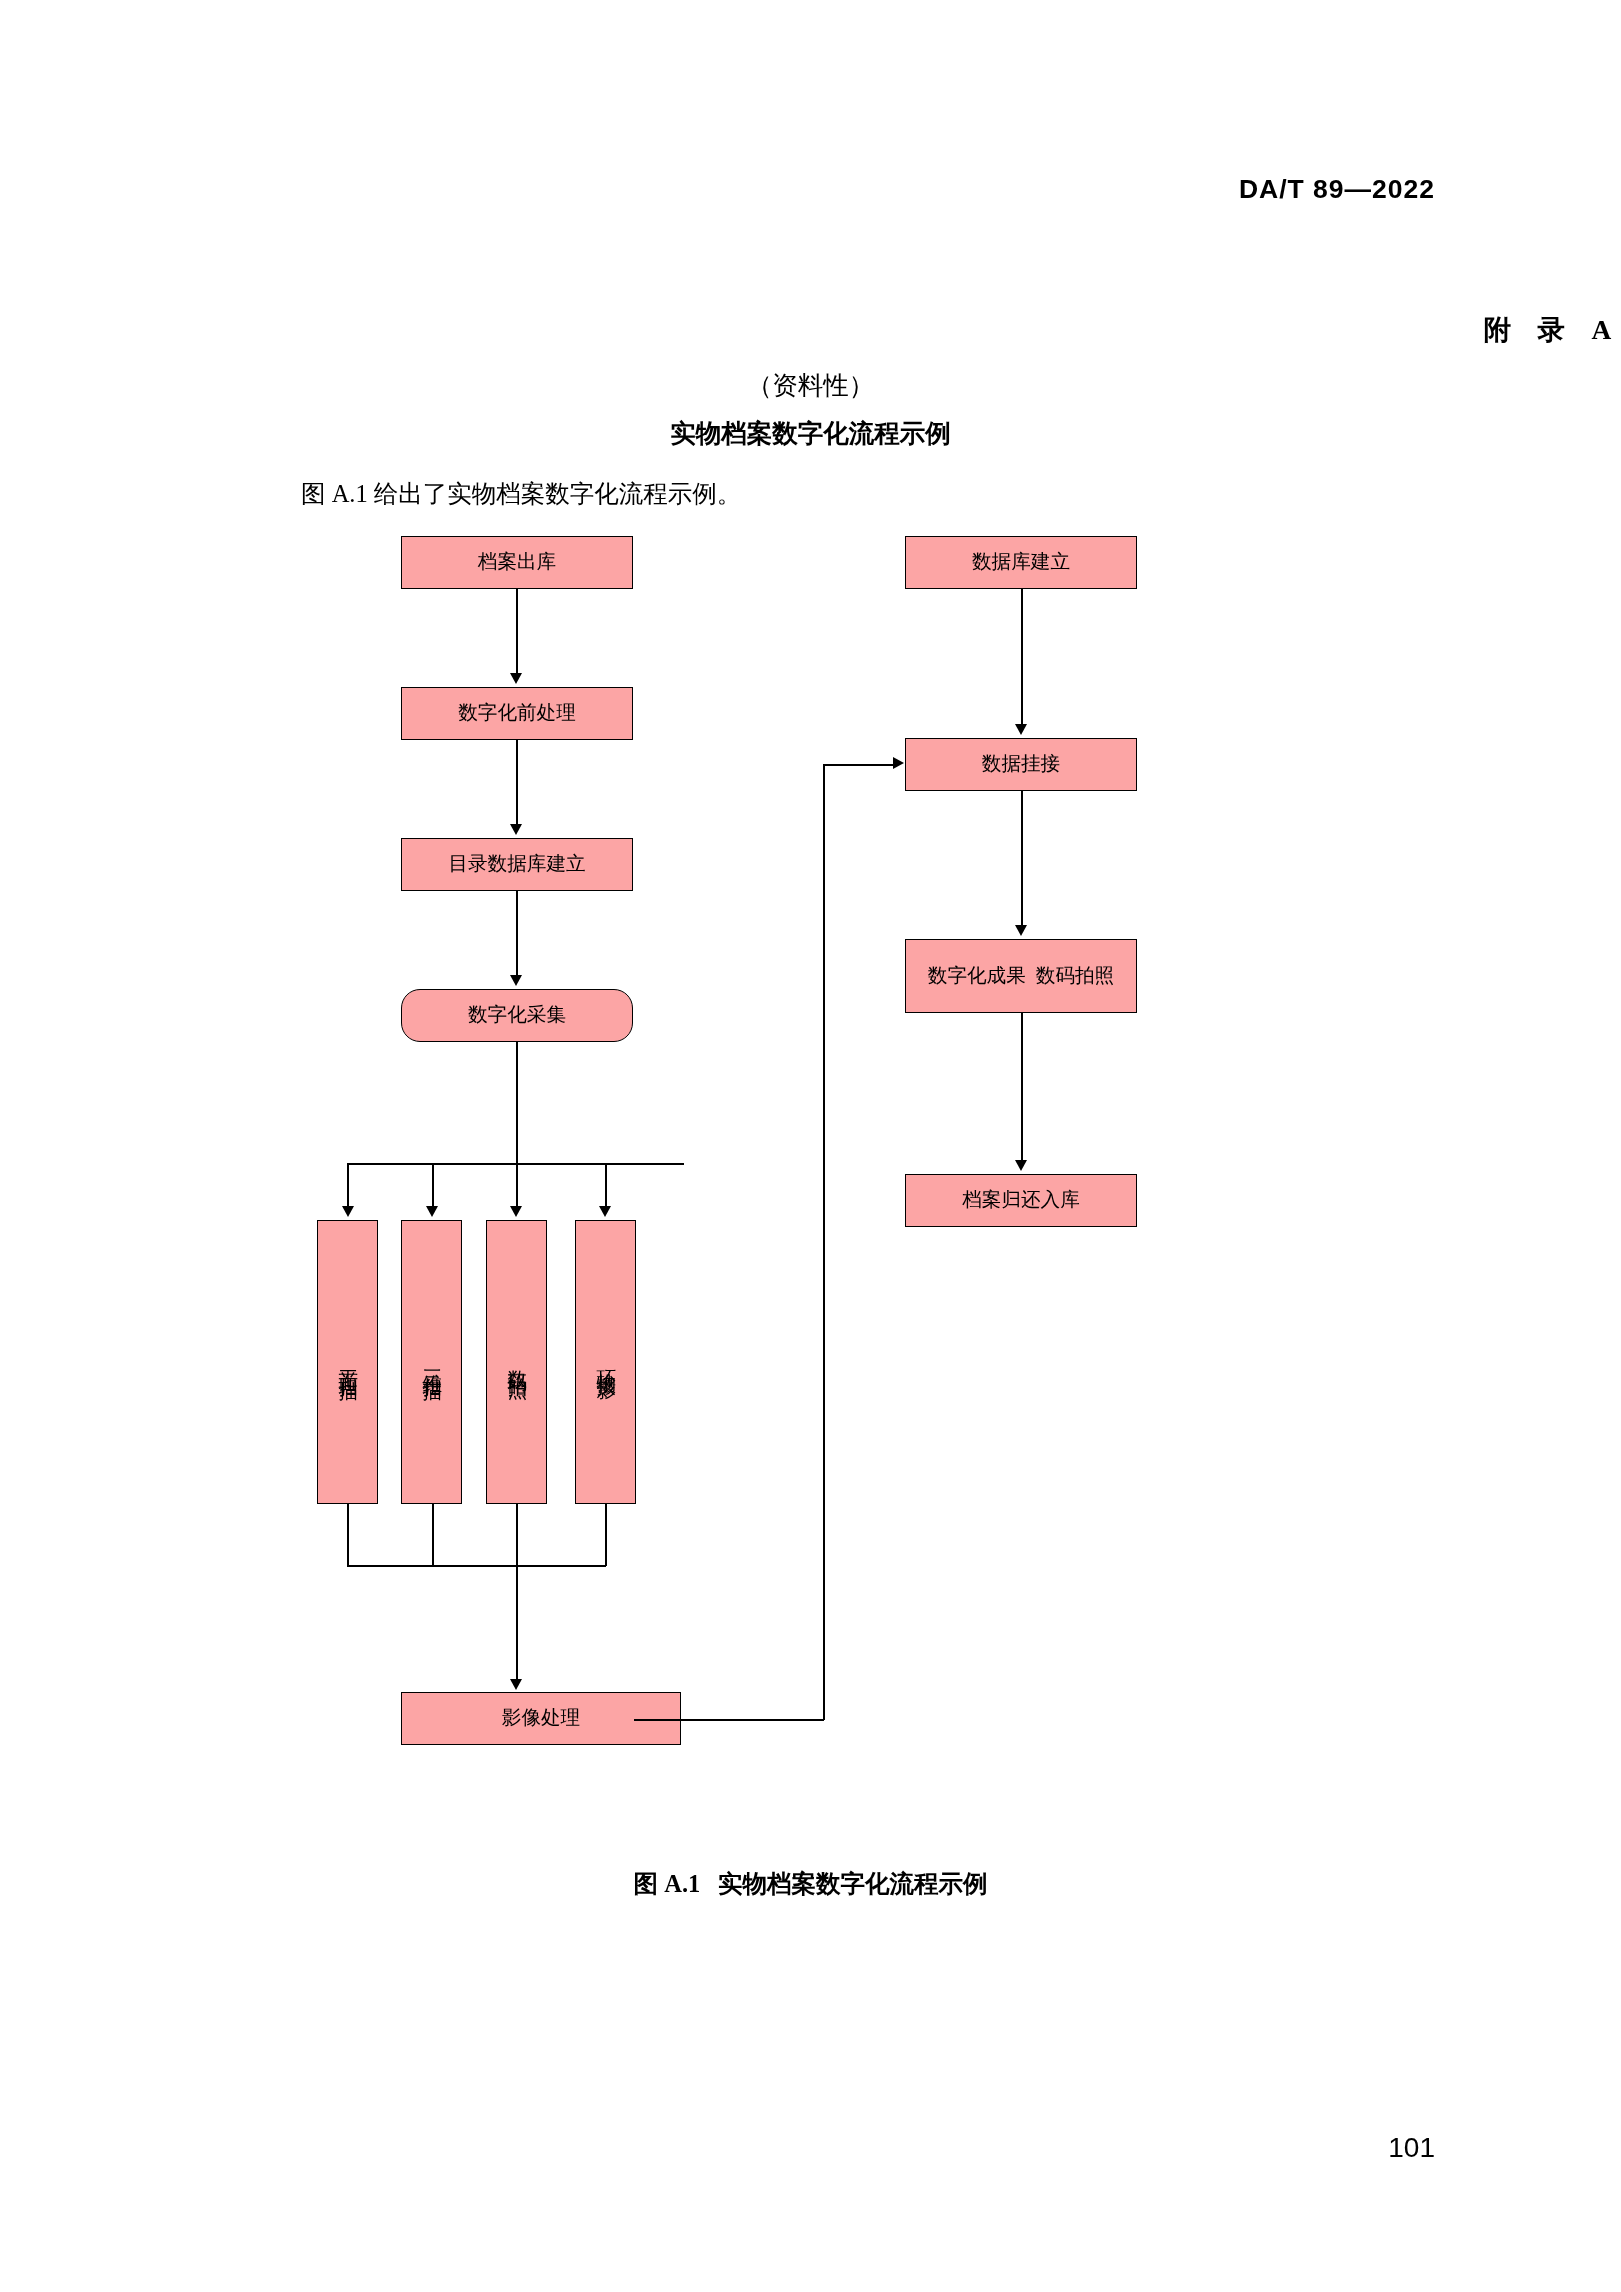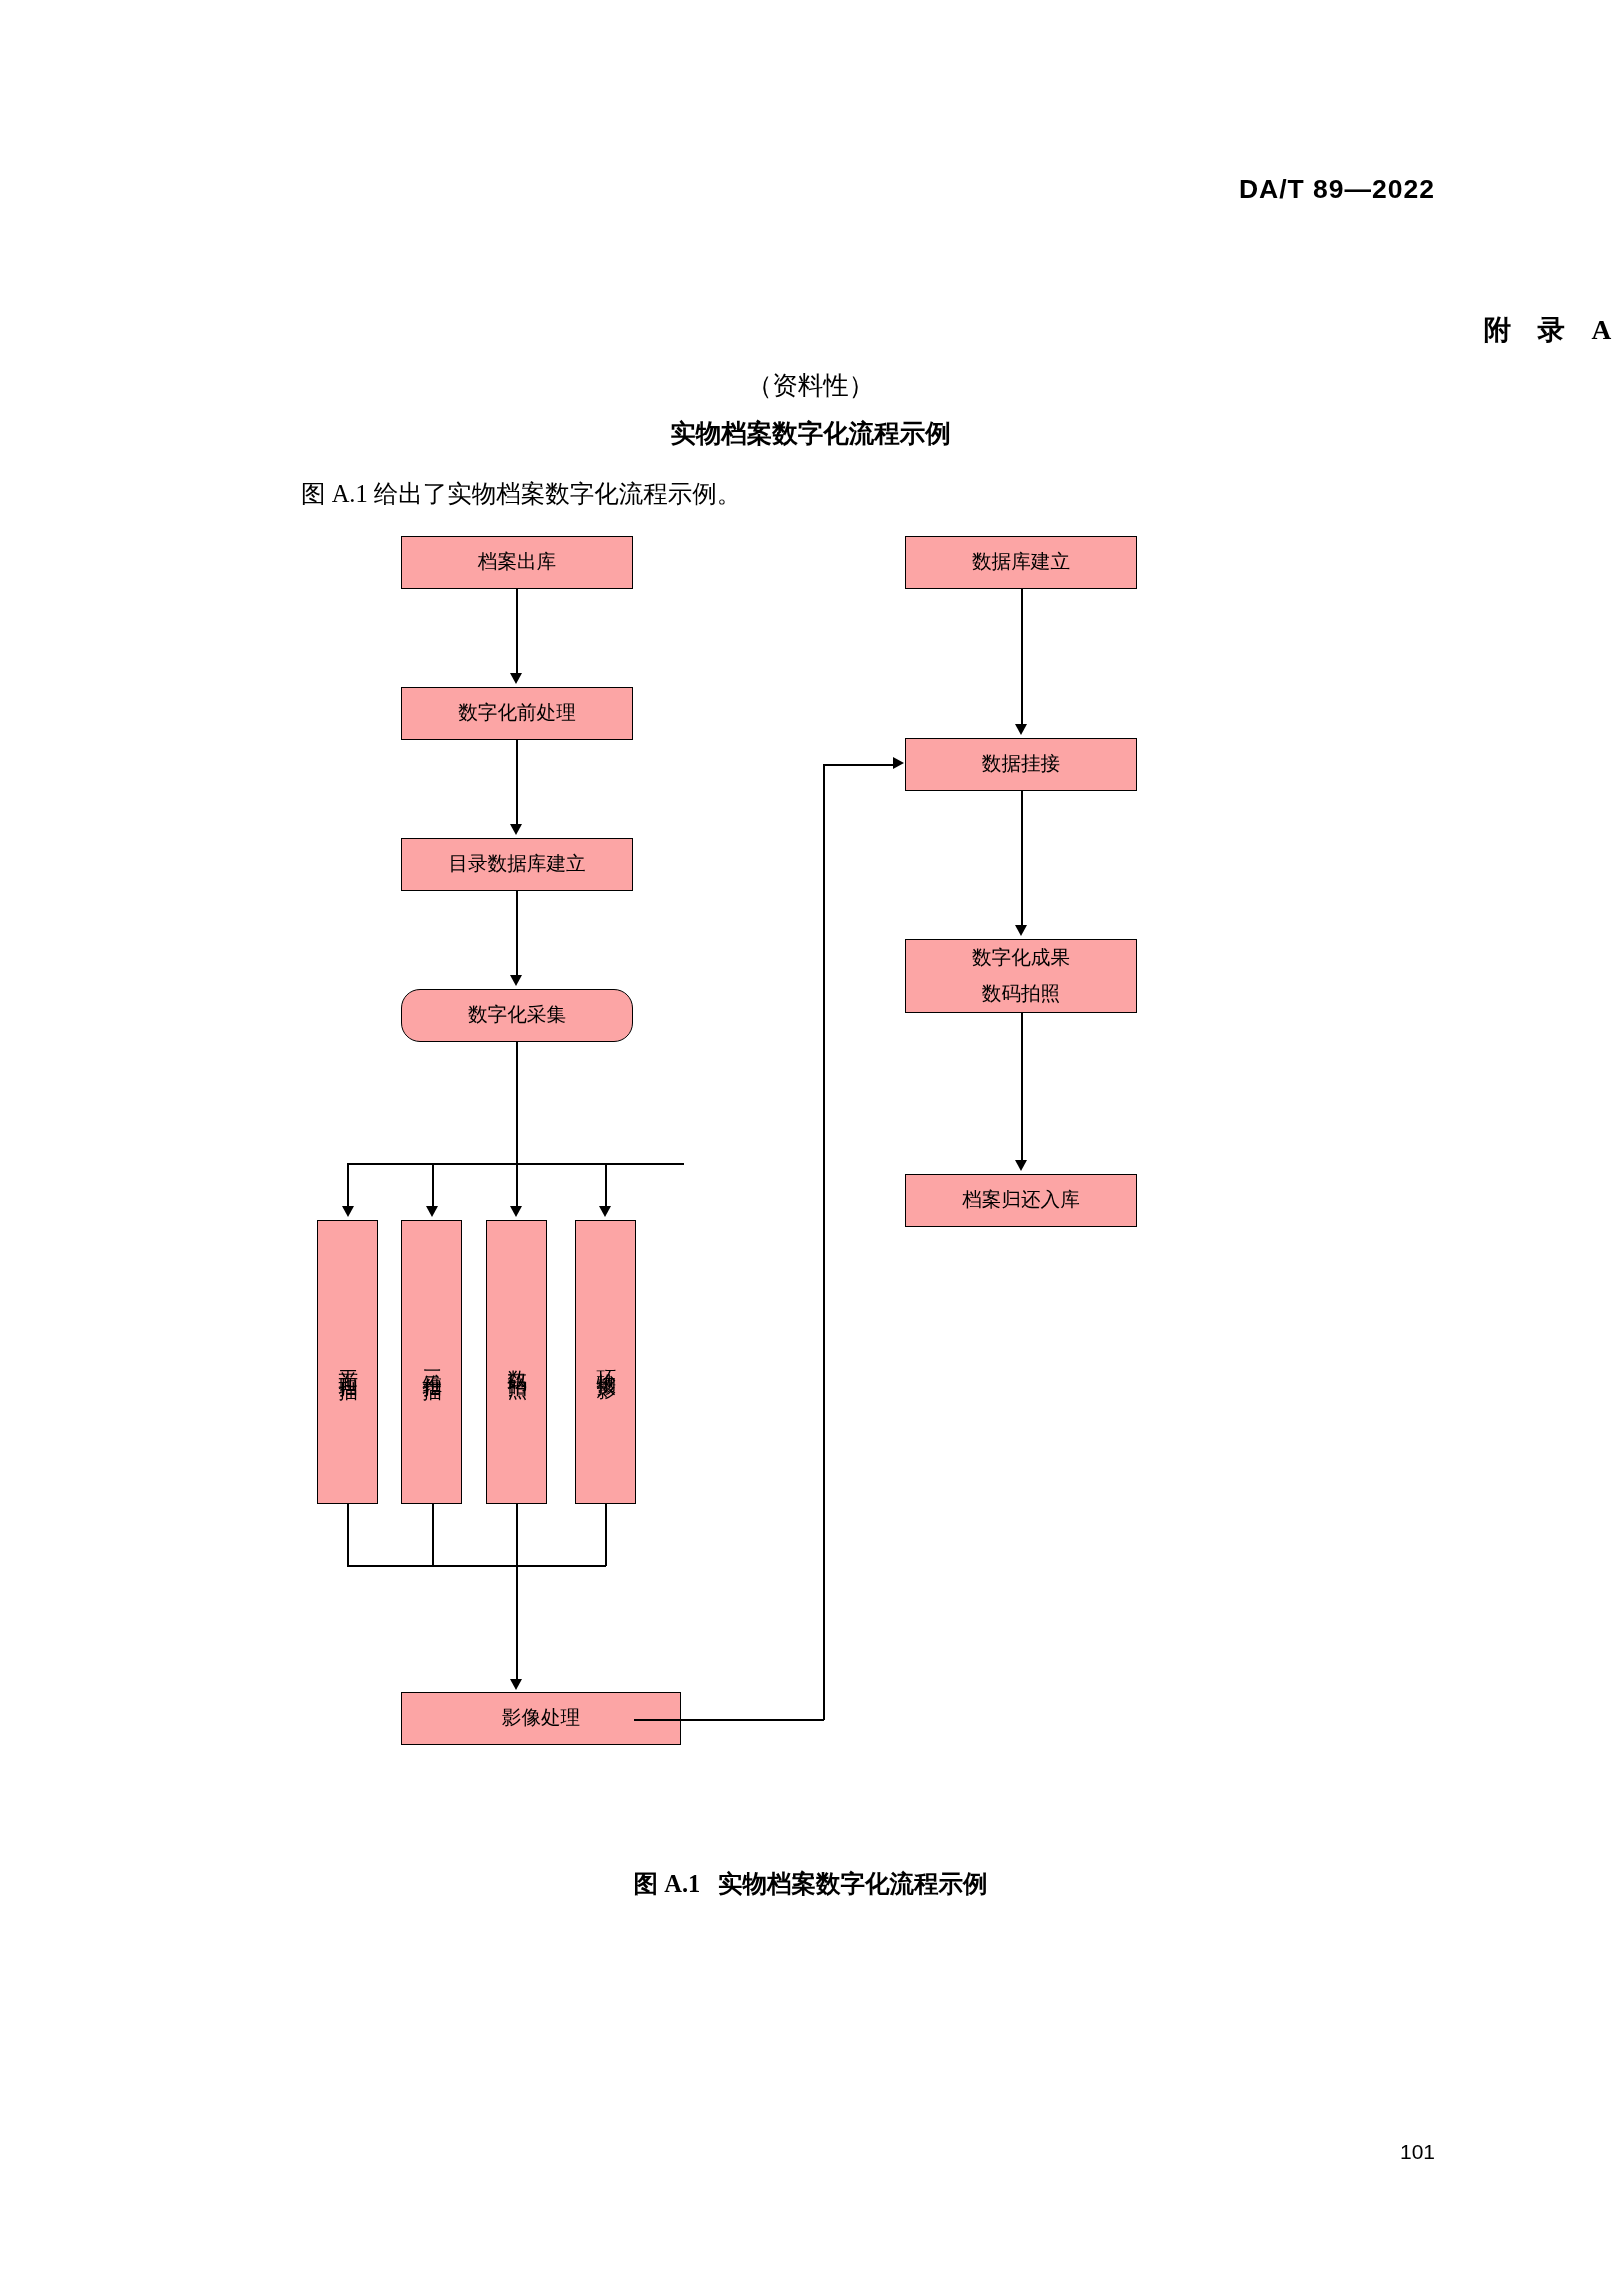--- a/index.html
+++ b/index.html
@@ -122,21 +122,21 @@
     text-align: center;
     font-size: 24.5px;
     font-weight: bold;
   }
   .fig-caption .gap { display: inline-block; width: 17.6px; }
   .page-number {
     position: absolute;
     bottom: 129px;
     right: 186px;
     font-family: "Liberation Sans", sans-serif;
-    font-size: 21px;
+    font-size: 28px;
     margin-left: 16px;
   }
 </style>
 </head>
 <body>
 
 <div class="page">
 
   <div class="doc-header">DA/T 89—2022</div>
 
@@ -195,21 +195,21 @@
     <div class="fig-box" style="left:586px; top:11.8px; width:232px; height:53px;">数据库建立</div>
 
     <div class="conn v" style="left:702px; top:65px; height:139px;"></div>
     <div class="arrow-down" style="left:696px; top:200px;"></div>
 
     <div class="fig-box" style="left:586px; top:214px; width:232px; height:53px;">数据挂接</div>
 
     <div class="conn v" style="left:702px; top:267px; height:138px;"></div>
     <div class="arrow-down" style="left:696px; top:401px;"></div>
 
-    <div class="fig-box" style="left:586px; top:415px; width:232px; height:74px; flex-direction:column;gap:10px;">
+    <div class="fig-box" style="left:586px; top:415px; width:232px; height:74px; flex-direction:row;gap:10px;">
       <span>数字化成果</span>
       <span>数码拍照</span>
     </div>
 
     <div class="conn v" style="left:702px; top:488px; height:152px;"></div>
     <div class="arrow-down" style="left:696px; top:636px;"></div>
 
     <div class="fig-box" style="left:586px; top:650px; width:232px; height:53px;">档案归还入库</div>
 
     <div class="conn h" style="left:315px; top:1195px; width:190px;"></div>

